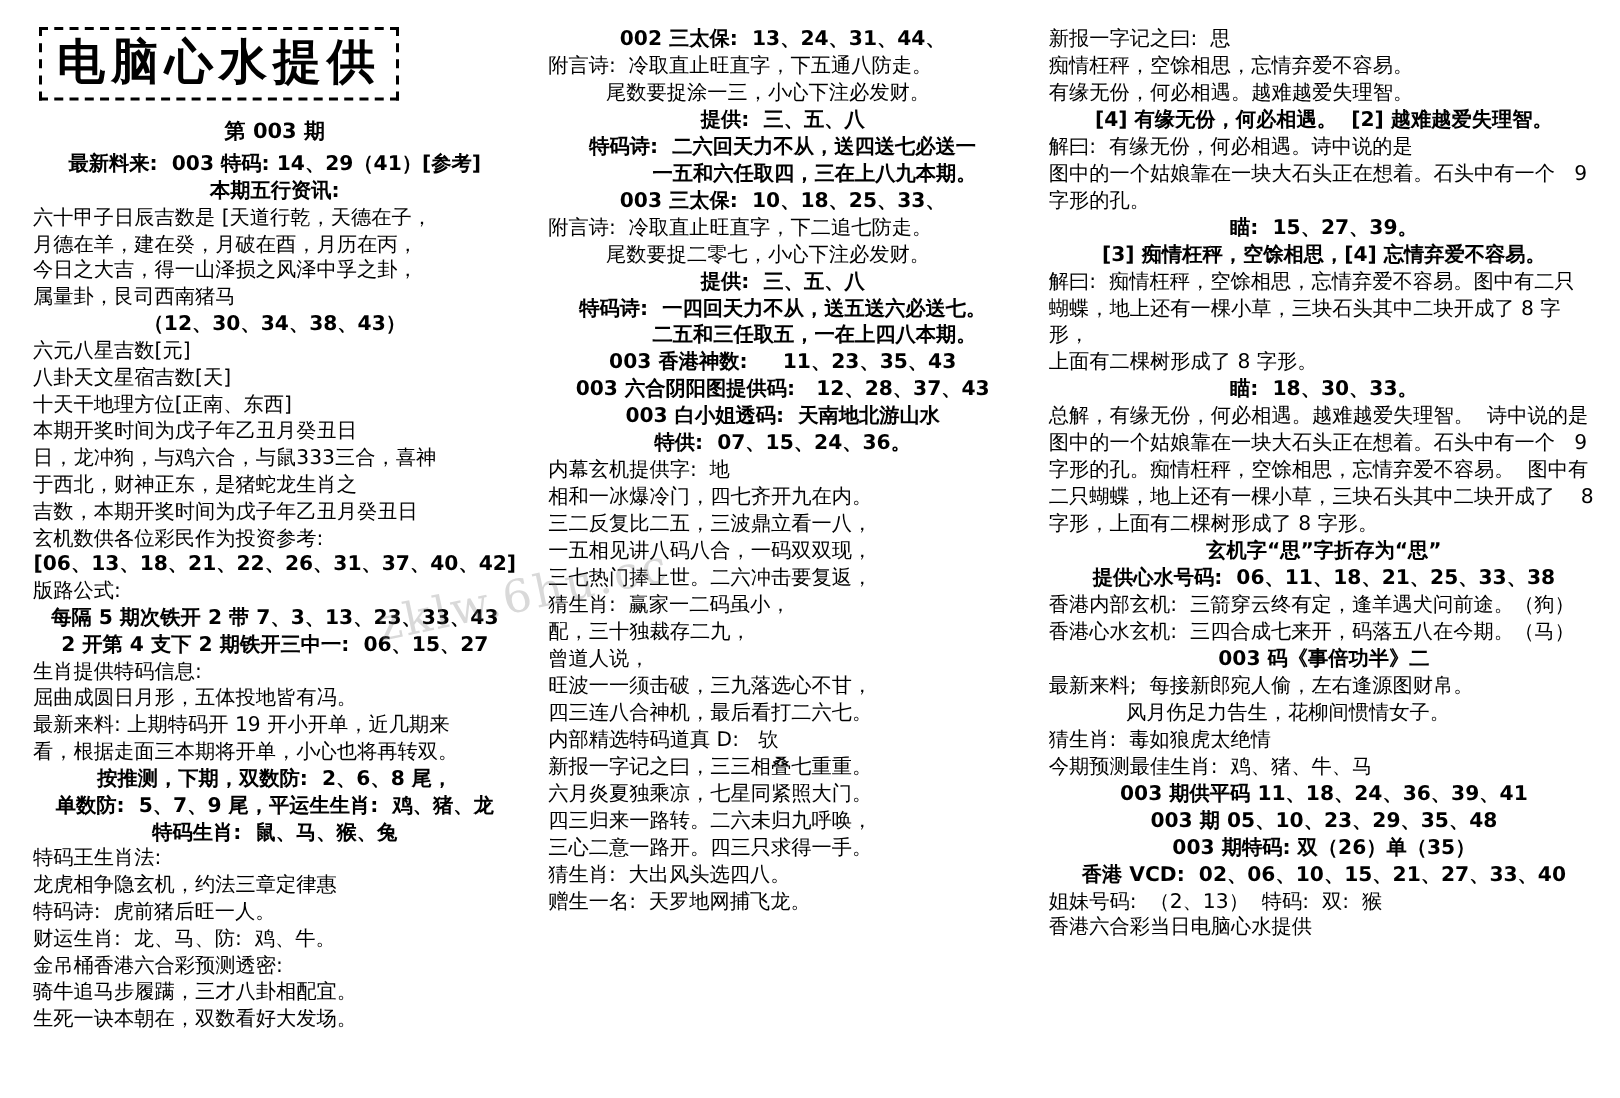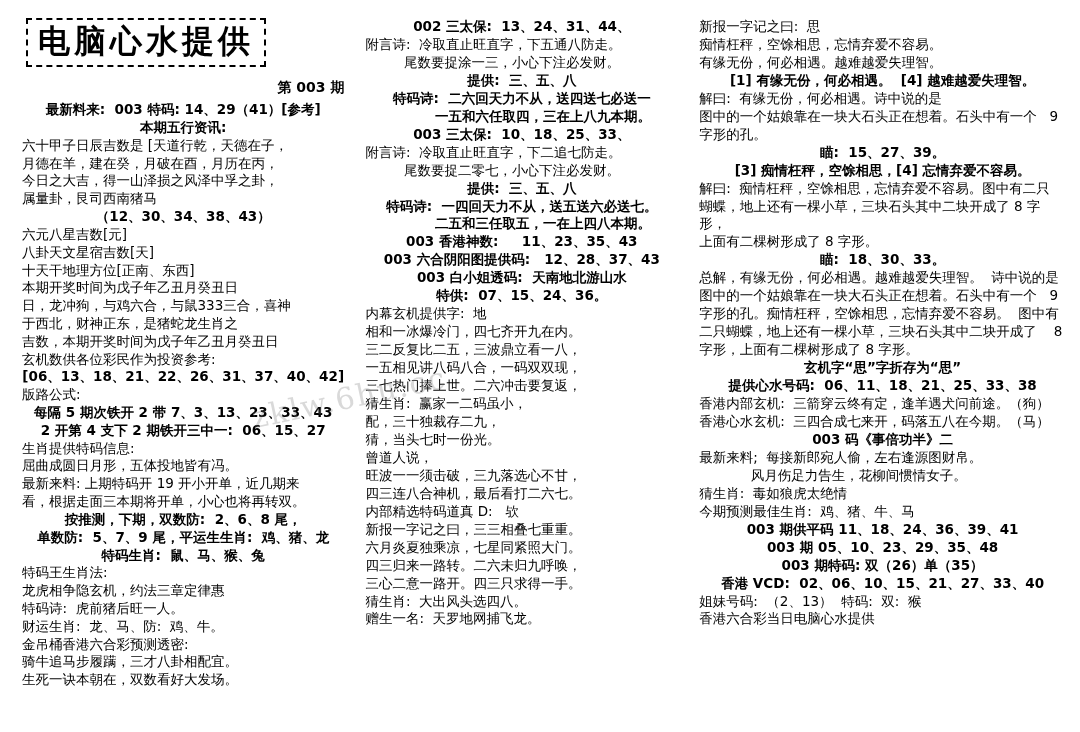--- a/index.html
+++ b/index.html
@@ -39,21 +39,21 @@
   }
   .titlebox .title{
     font-family:"DejaVu Serif","Liberation Serif",serif;
     font-weight:bold;
     font-size:32px;
     letter-spacing:4px;
     line-height:1.1;
     white-space:nowrap;
   }
   .issue{
-    text-align:right;
+    text-align:center;
     font-size:14px;
     font-weight:bold;
     margin:2px 0 4px 0;
   }
   .line{
     font-size:13.5px;
     line-height:1.32;
     white-space:pre-wrap;
     word-break:break-all;
   }
@@ -140,38 +140,37 @@
       <div class="line b">003 六合阴阳图提供码:   12、28、37、43</div>
       <div class="line b">003 白小姐透码:  天南地北游山水</div>
       <div class="line b">特供:  07、15、24、36。</div>
       <div class="line">内幕玄机提供字:  地</div>
       <div class="line">相和一冰爆冷门，四七齐开九在内。</div>
       <div class="line">三二反复比二五，三波鼎立看一八，</div>
       <div class="line">一五相见讲八码八合，一码双双现，</div>
       <div class="line">三七热门捧上世。二六冲击要复返，</div>
       <div class="line">猜生肖:  赢家一二码虽小，</div>
       <div class="line">配，三十独裁存二九，</div>
-      <div class="line">猜，当头七时一份光。</div>
       <div class="line">曾道人说，</div>
       <div class="line">旺波一一须击破，三九落选心不甘，</div>
       <div class="line">四三连八合神机，最后看打二六七。</div>
       <div class="line">内部精选特码道真 D:   欤</div>
       <div class="line">新报一字记之曰，三三相叠七重重。</div>
       <div class="line">六月炎夏独乘凉，七星同紧照大门。</div>
       <div class="line">四三归来一路转。二六未归九呼唤，</div>
       <div class="line">三心二意一路开。四三只求得一手。</div>
       <div class="line">猜生肖:  大出风头选四八。</div>
       <div class="line">赠生一名:  天罗地网捕飞龙。</div>
     </div>
 
     <div class="col col3">
       <div class="line">新报一字记之曰:  思</div>
       <div class="line">痴情枉秤，空馀相思，忘情弃爱不容易。</div>
       <div class="line">有缘无份，何必相遇。越难越爱失理智。</div>
-      <div class="line b">[1] 有缘无份，何必相遇。  [4] 越难越爱失理智。</div>
+      <div class="line b">[4] 有缘无份，何必相遇。  [2] 越难越爱失理智。</div>
       <div class="line">解曰:  有缘无份，何必相遇。诗中说的是</div>
       <div class="line">图中的一个姑娘靠在一块大石头正在想着。石头中有一个   9</div>
       <div class="line">字形的孔。</div>
       <div class="line b">瞄:  15、27、39。</div>
       <div class="line b">[3] 痴情枉秤，空馀相思，[4] 忘情弃爱不容易。</div>
       <div class="line">解曰:  痴情枉秤，空馀相思，忘情弃爱不容易。图中有二只</div>
       <div class="line">蝴蝶，地上还有一棵小草，三块石头其中二块开成了 8 字形，</div>
       <div class="line">上面有二棵树形成了 8 字形。</div>
       <div class="line b">瞄:  18、30、33。</div>
       <div class="line">总解，有缘无份，何必相遇。越难越爱失理智。  诗中说的是</div>

